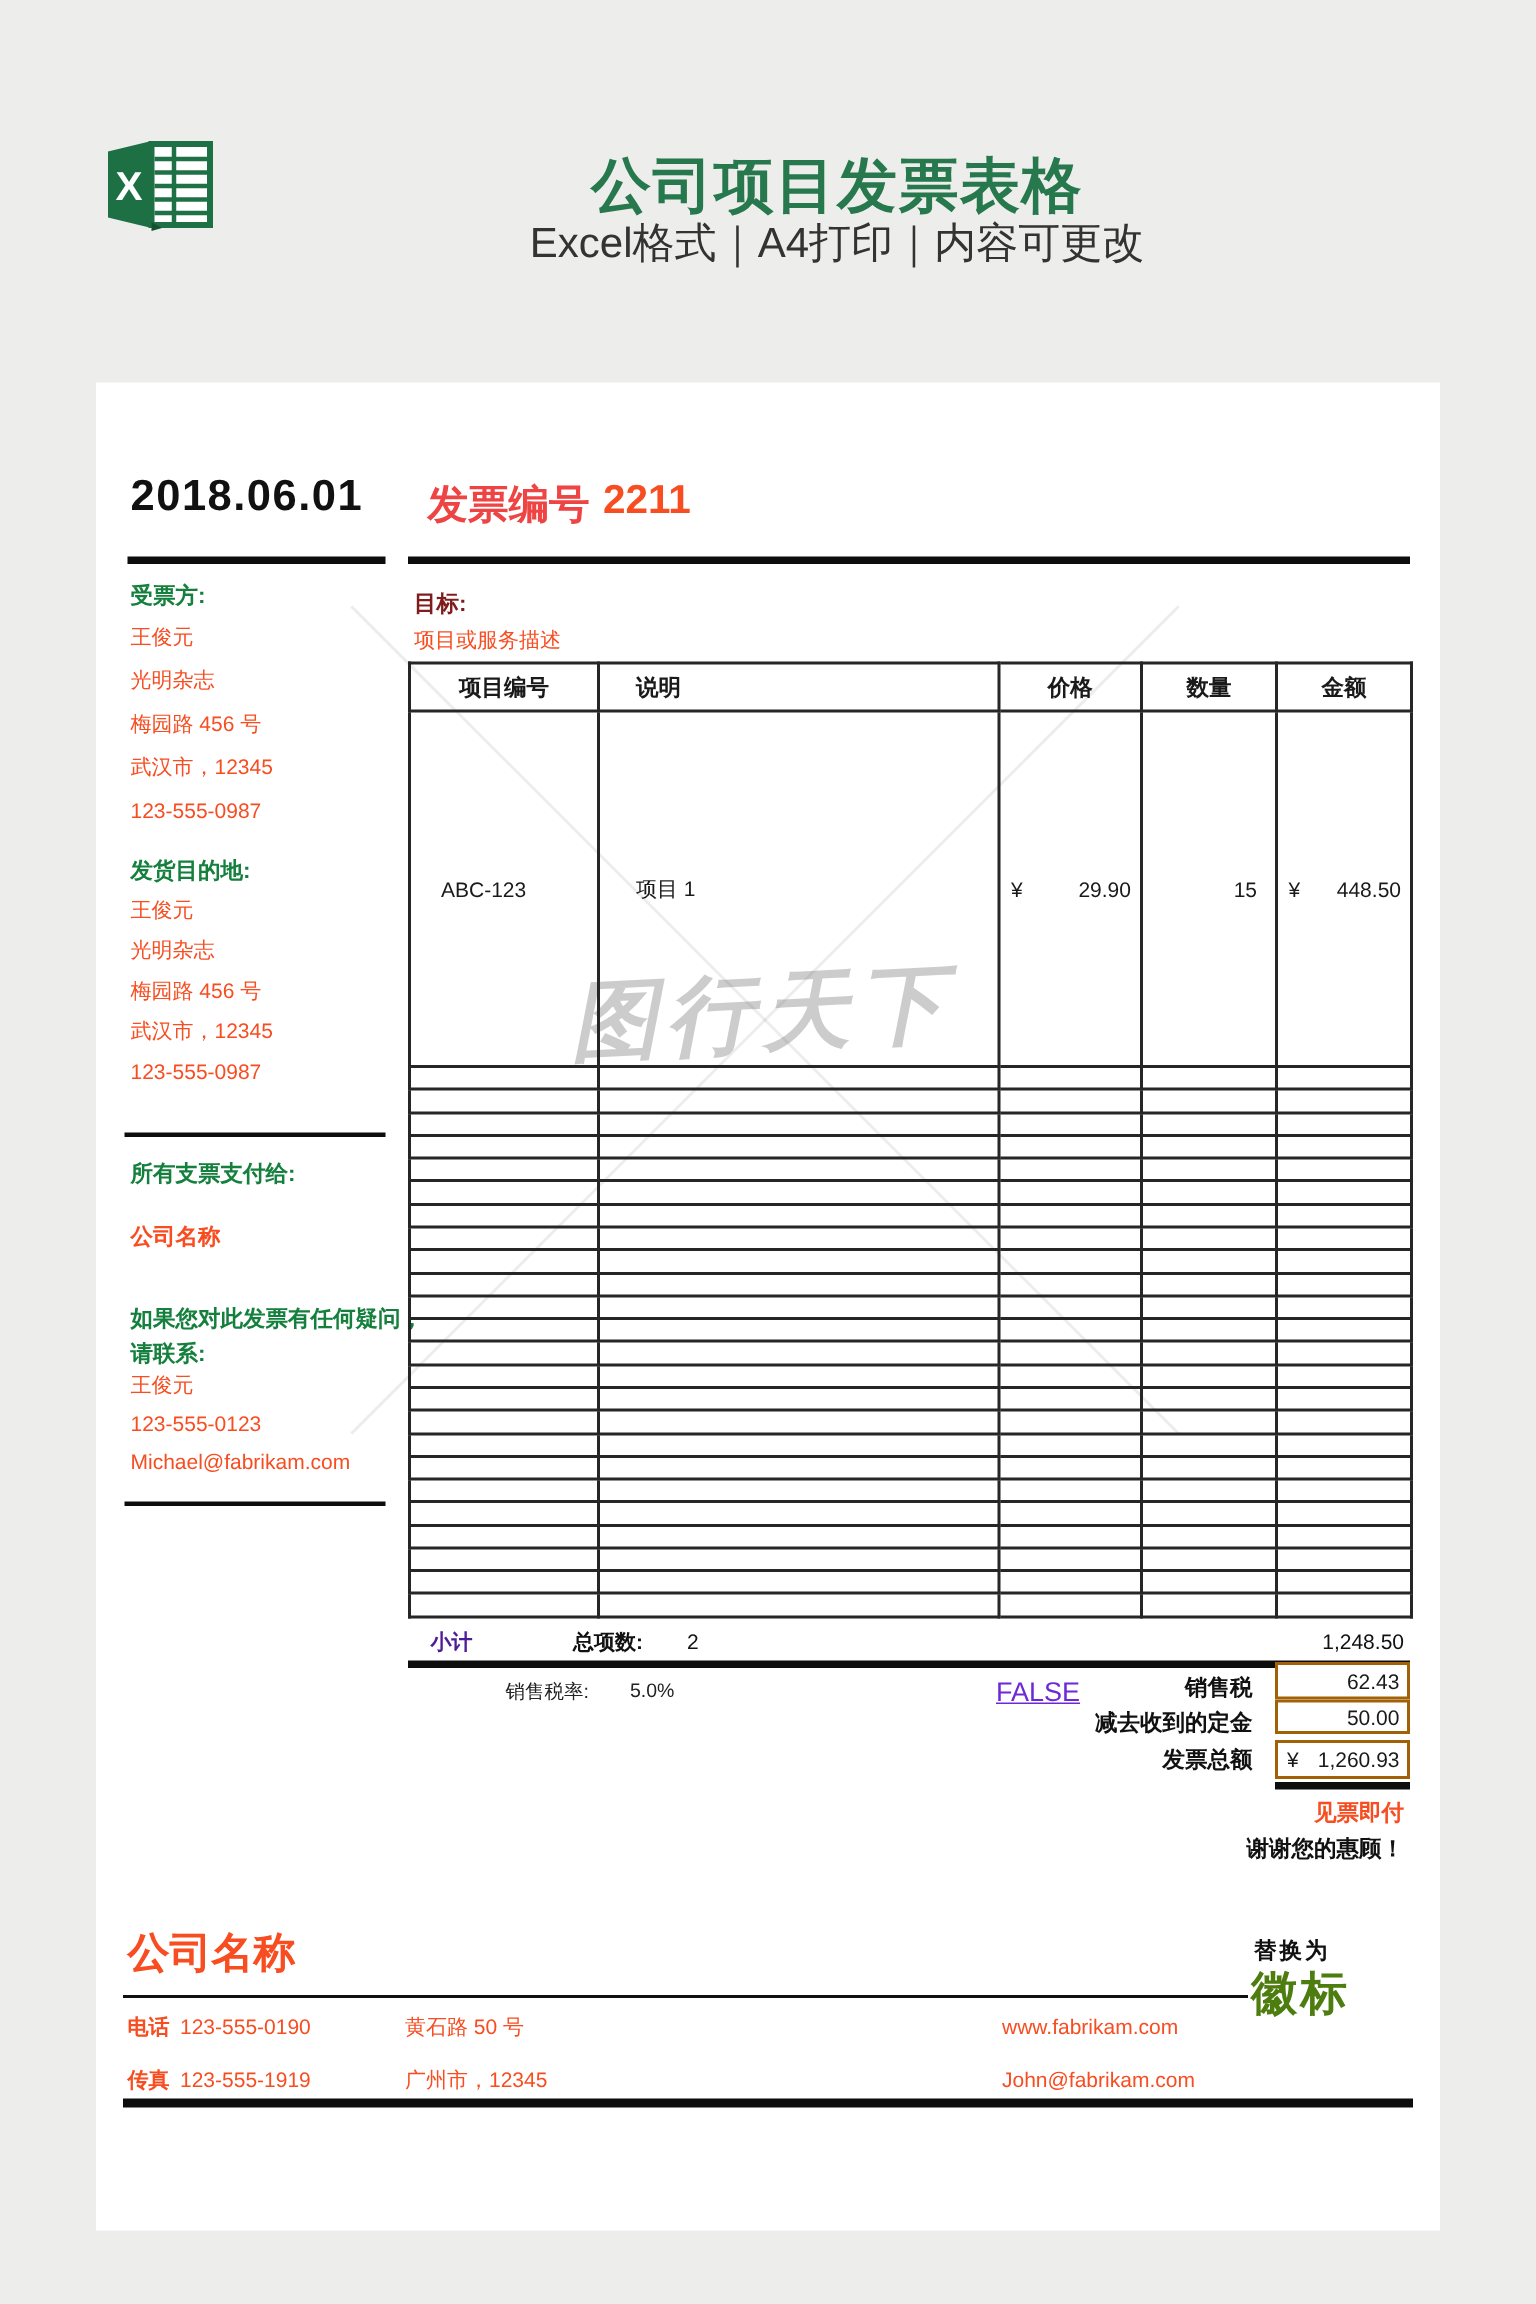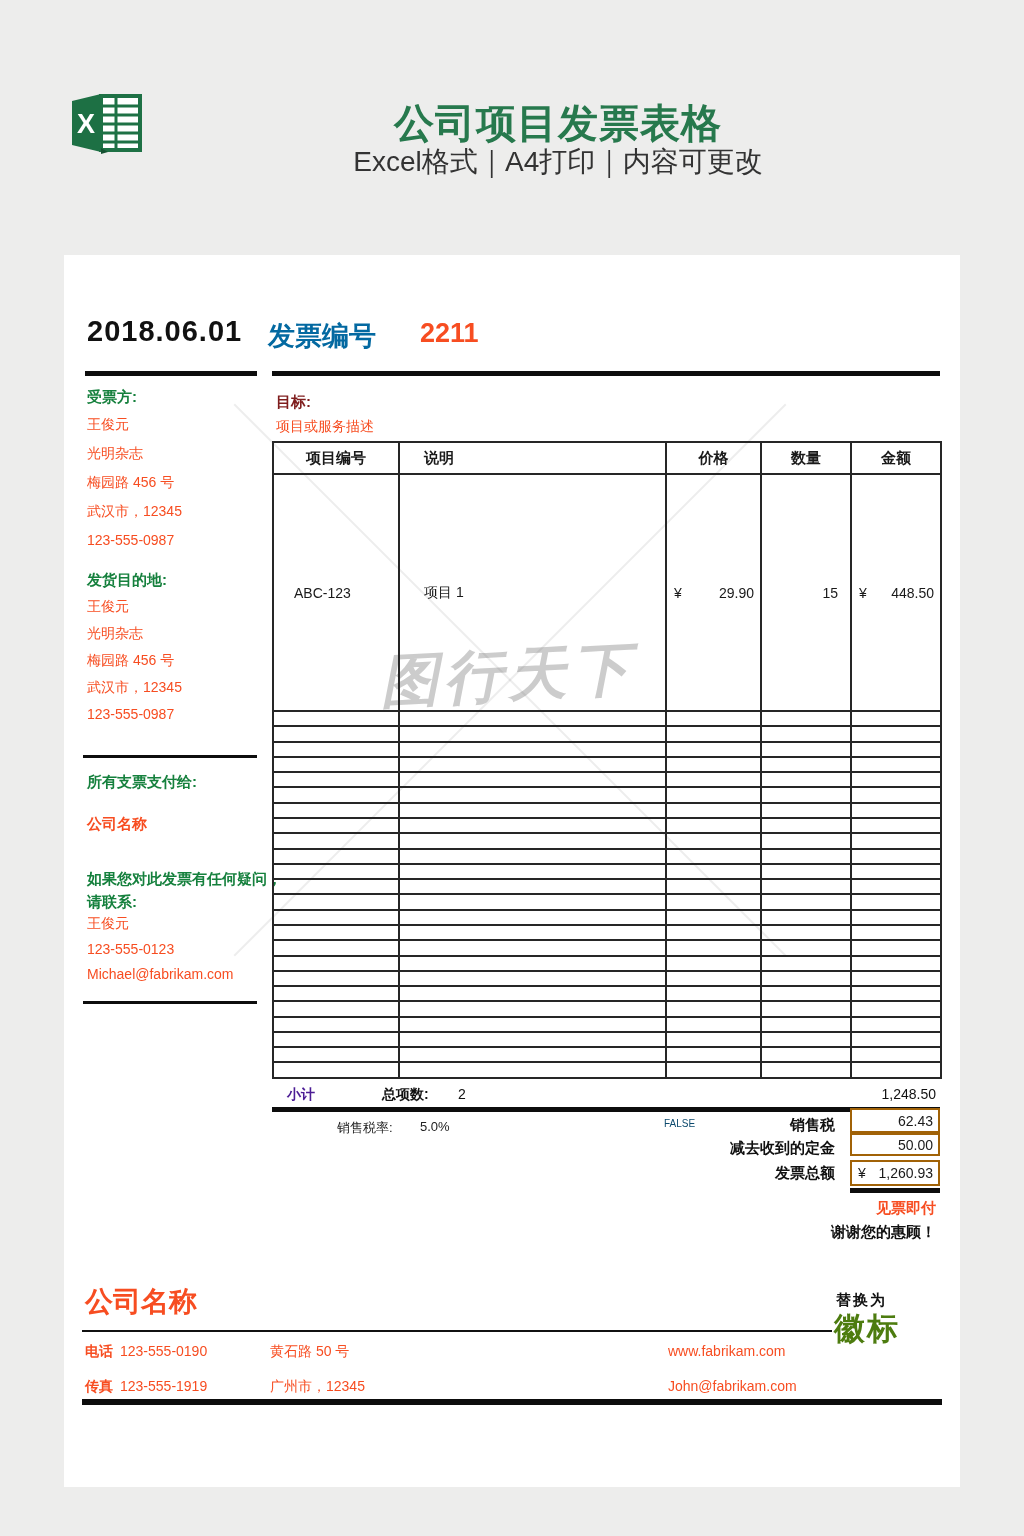--- a/index.html
+++ b/index.html
@@ -24,22 +24,22 @@
   
   .wm-text{left:316px;top:382px;font-family:"DejaVu Serif",serif;font-style:italic;
     font-weight:bold;font-size:58px;letter-spacing:6px;color:rgba(110,110,110,0.35);
     transform:rotate(-3deg);white-space:nowrap;pointer-events:none;}
   .wm-diag{width:780px;height:2px;background:rgba(0,0,0,0.07);left:56px;top:424px;pointer-events:none;}
   .wm-diag.d1{transform:rotate(45deg);}
   .wm-diag.d2{transform:rotate(-45deg);}
 
   
   .inv-date{left:23px;top:60px;font-size:29px;font-weight:bold;letter-spacing:1px;color:#111;}
-  .inv-no-label{left:204px;top:63px;font-size:27px;font-weight:bold;color:#0369a1;}
-  .inv-no{left:356px;top:63px;font-size:27px;font-weight:bold;color:#f74d21;}
+  .inv-no-label{left:221px;top:63px;font-size:27px;font-weight:bold;color:#ef4444;}
+  .inv-no{left:338px;top:63px;font-size:27px;font-weight:bold;color:#f74d21;}
   .rule-a{left:21px;top:116px;width:172px;height:5px;background:#0d0d0d;}
   .rule-b{left:208px;top:116px;width:668px;height:5px;background:#0d0d0d;}
 
   
   .lc-label{font-size:15px;font-weight:bold;color:#15803d;}
   .lc-line{font-size:14px;color:#f74d21;}
   .lc-div{left:19px;width:174px;height:3px;background:#0d0d0d;}
   .payee{font-size:15px;font-weight:bold;color:#f74d21;}
 
   
@@ -61,21 +61,21 @@
   
   .sub-label{left:223px;top:831px;font-size:14px;font-weight:bold;color:#4c1d95;}
   .sub-count-label{left:318px;top:831px;font-size:14px;font-weight:bold;color:#111;}
   .sub-count{left:394px;top:831px;font-size:14px;color:#111;}
   .sub-amount{left:672px;top:831px;width:200px;text-align:right;font-size:14px;color:#111;}
   .rule-c{left:208px;top:852px;width:668px;height:5px;background:#0d0d0d;}
 
   
   .tax-label{left:273px;top:864px;font-size:13px;color:#222;}
   .tax-value{left:356px;top:864px;font-size:13px;color:#222;}
-  .false-flag{left:600px;top:863px;width:80px;font-size:10px;color:#0c4a6e;}
+  .false-flag{left:600px;top:863px;width:80px;font-size:18px;color:#6d28d9;text-decoration:underline;}
   .tot-label{left:500px;width:271px;text-align:right;font-size:15px;font-weight:bold;color:#111;}
   .tot-box{left:786px;width:90px;border:2px solid #a16207;background:#fff;box-sizing:border-box;
     font-size:14px;text-align:right;padding-right:5px;position:absolute;display:flex;
     align-items:center;justify-content:flex-end;}
   .tot-box .cur2{position:absolute;left:6px;}
   .rule-d{left:786px;top:933px;width:90px;height:5px;background:#0d0d0d;}
   .payable{left:576px;top:944px;width:296px;text-align:right;font-size:15px;font-weight:600;color:#f74d21;}
   .thanks{left:576px;top:968px;width:296px;text-align:right;font-size:15px;font-weight:bold;color:#111;}
 
   

